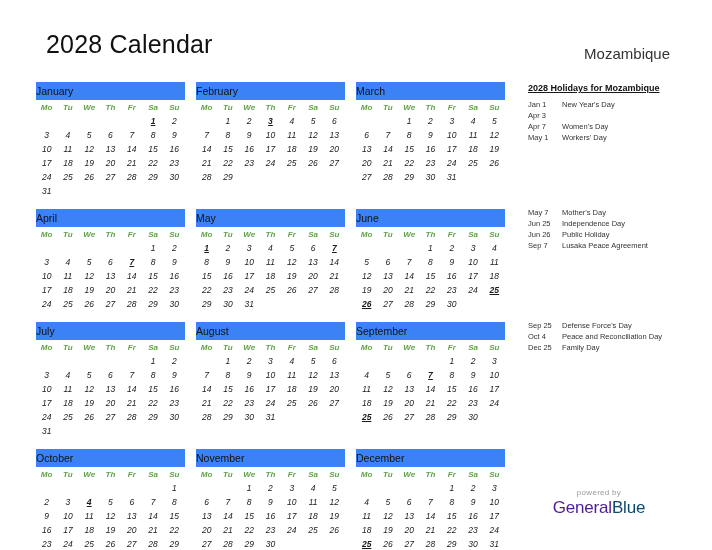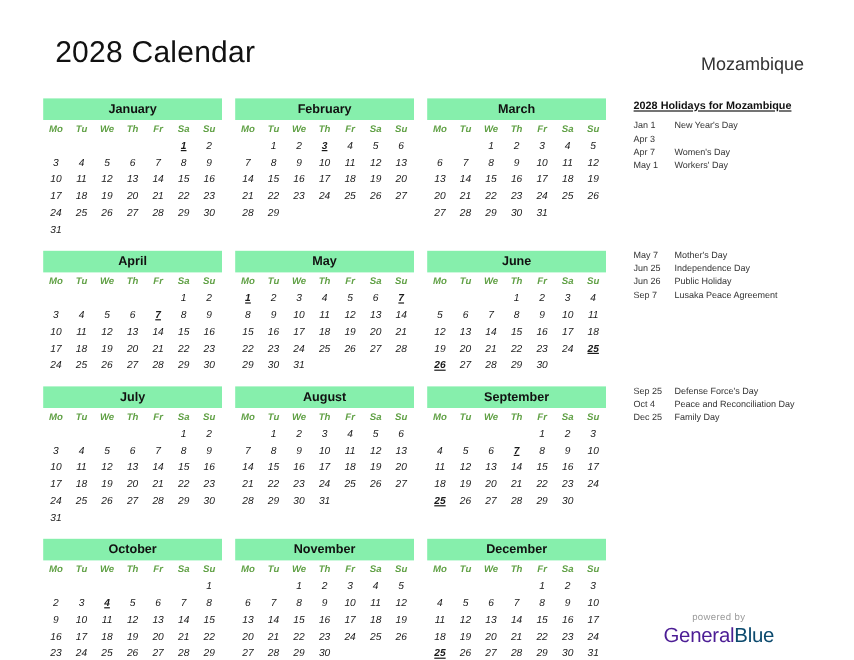--- a/index.html
+++ b/index.html
@@ -62,24 +62,23 @@
     gap: 0px;
   }
   .month {
     width: 149px;
     margin-right: 11px;
     margin-bottom: 11px;
   }
   .month:last-child { margin-right: 12px; }
 
   .month-name {
-    background: #86efac;
-    text-align: center;
+    background: #3b82f6;
     font-size: 10.5px;
-    font-weight: bold;
+    font-weight: normal;
     color: #111111;
     padding: 3px 0 3px 0;
     line-height: 12px;
   }
   table.month-table {
     width: 149px;
     border-collapse: collapse;
     table-layout: fixed;
     margin-top: 1px;
     font-style: italic;
@@ -134,21 +133,21 @@
     line-height: 11px;
     white-space: nowrap;
   }
   .hol-date { width: 34px; flex: 0 0 34px; }
   .hol-name { flex: 1 1 auto; }
 
   
   .brand {
     position: absolute;
     right: 38px;
-    bottom: 10px;
+    bottom: 32px;
     text-align: center;
     width: 150px;
   }
   .brand-powered {
     font-size: 8px;
     color: #9a9a9a;
     line-height: 11px;
     letter-spacing: 0.3px;
   }
   .brand-name {

